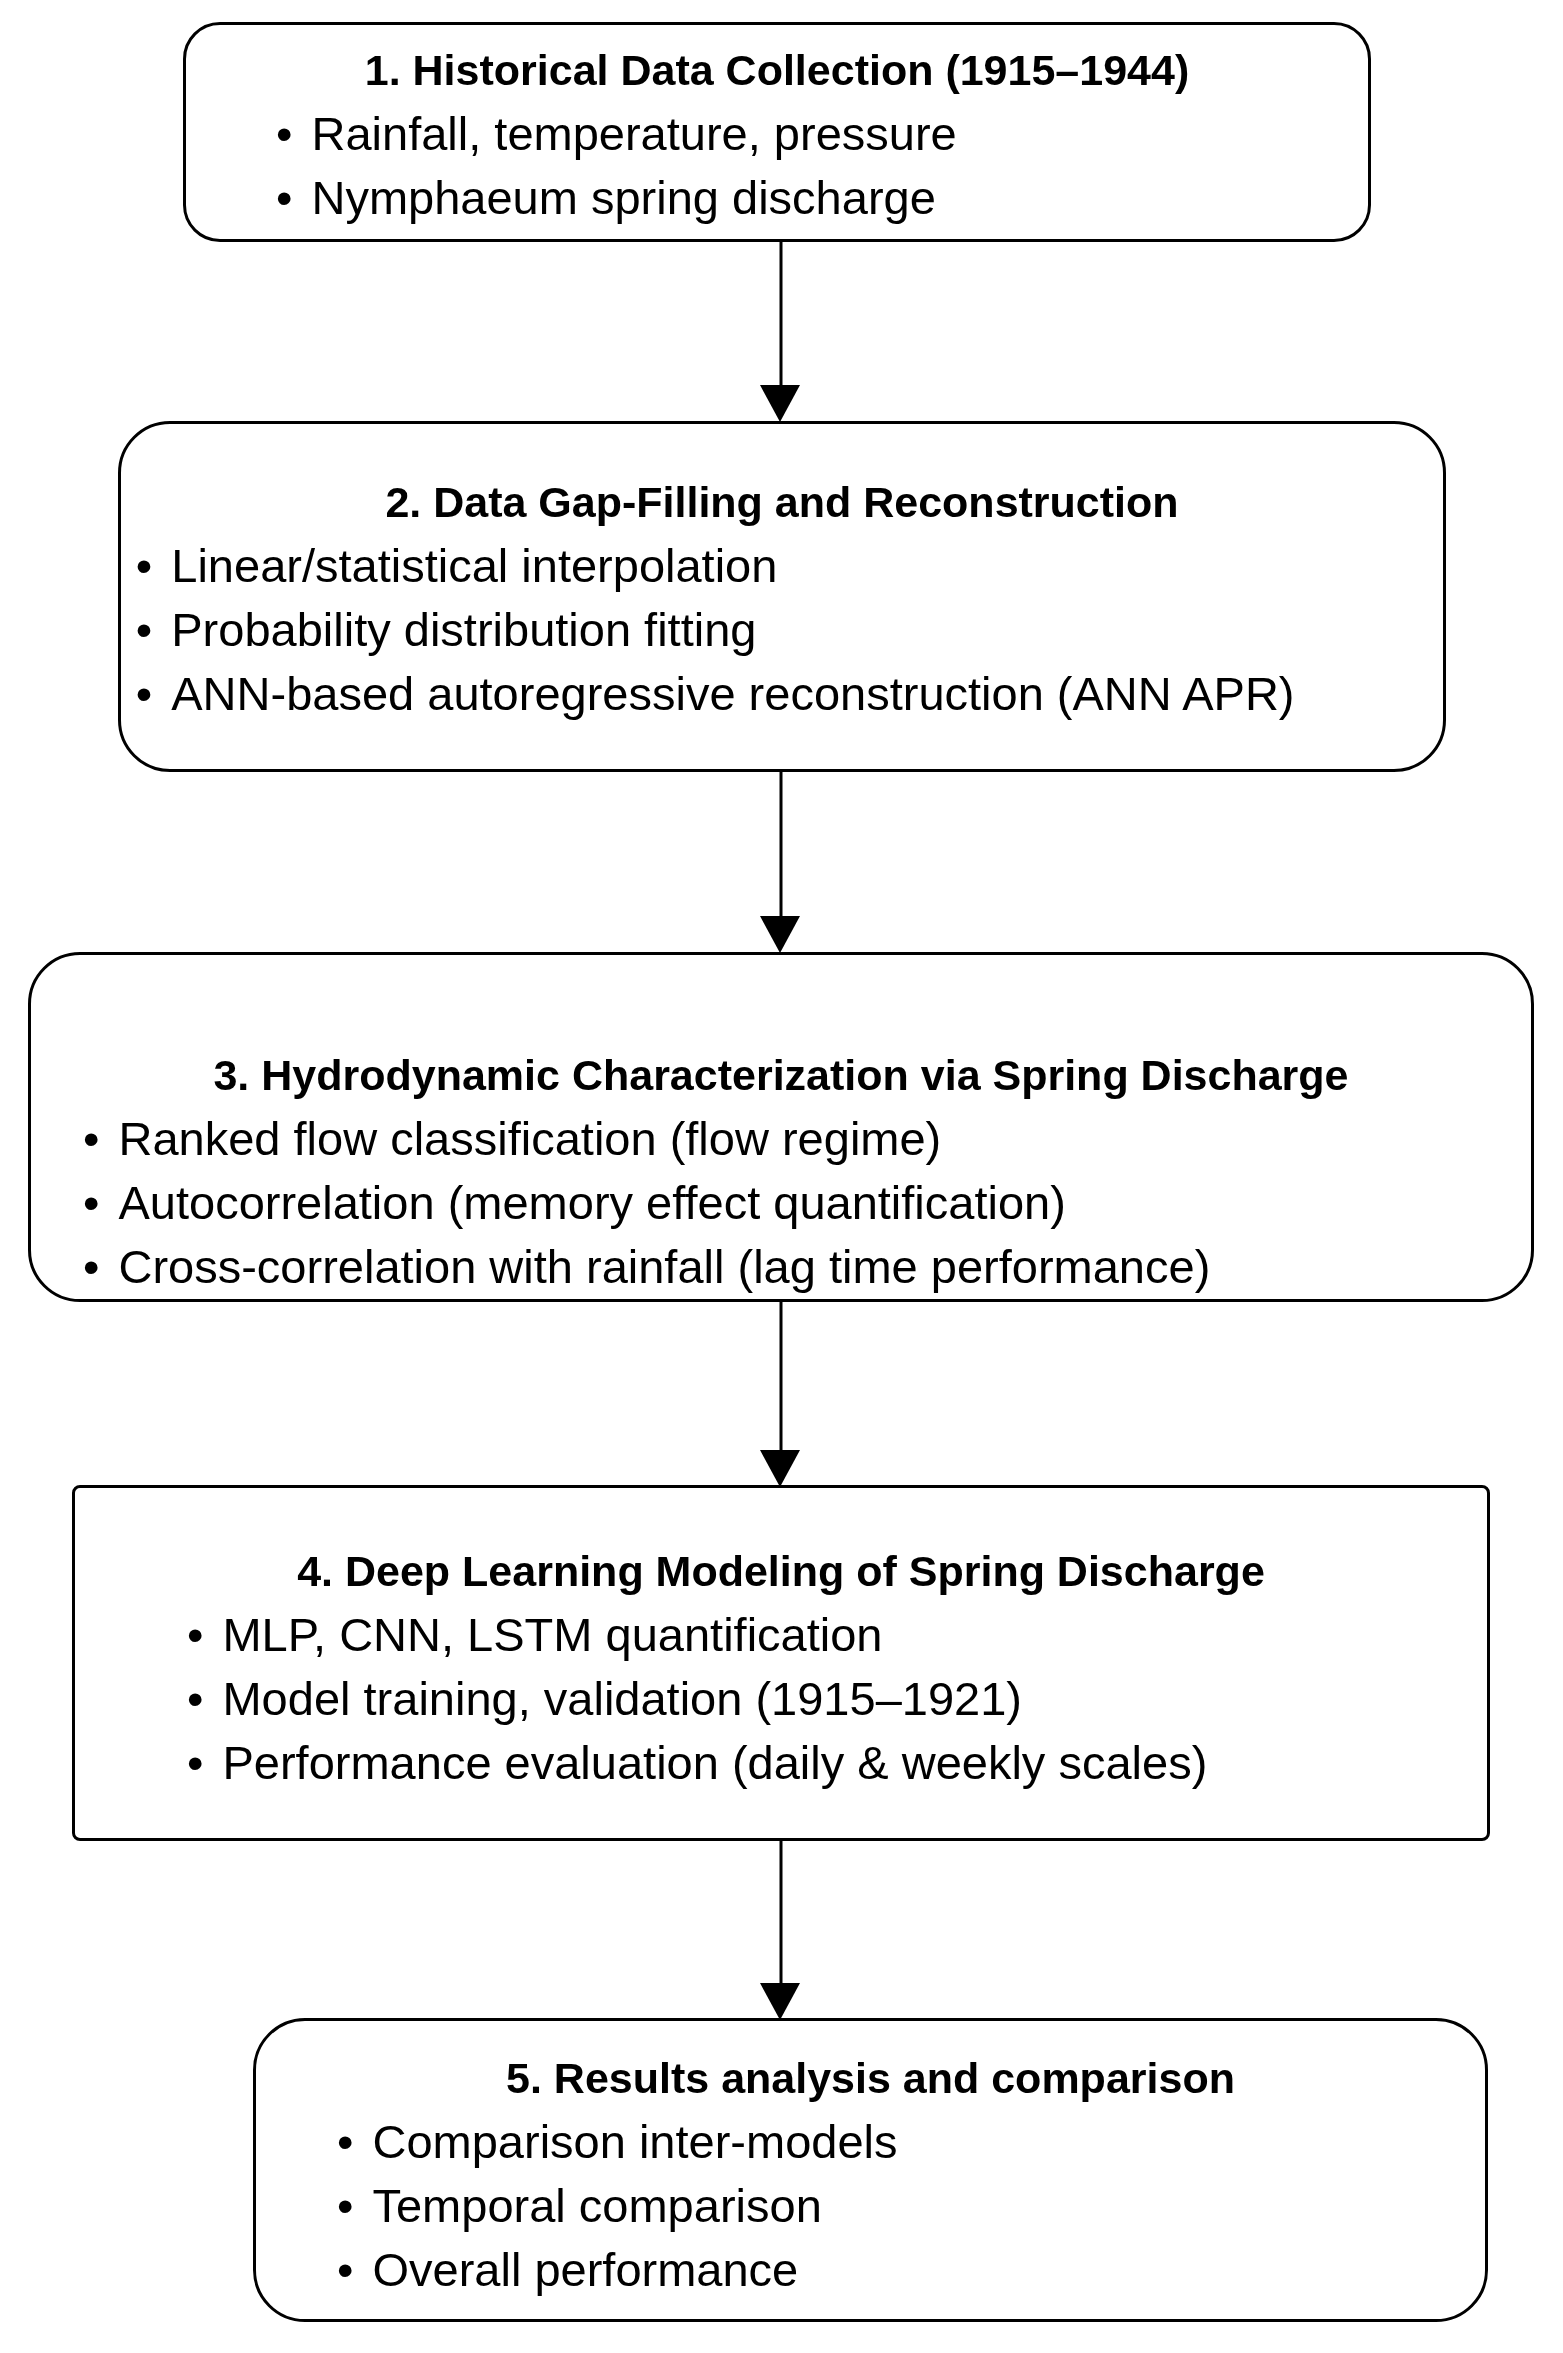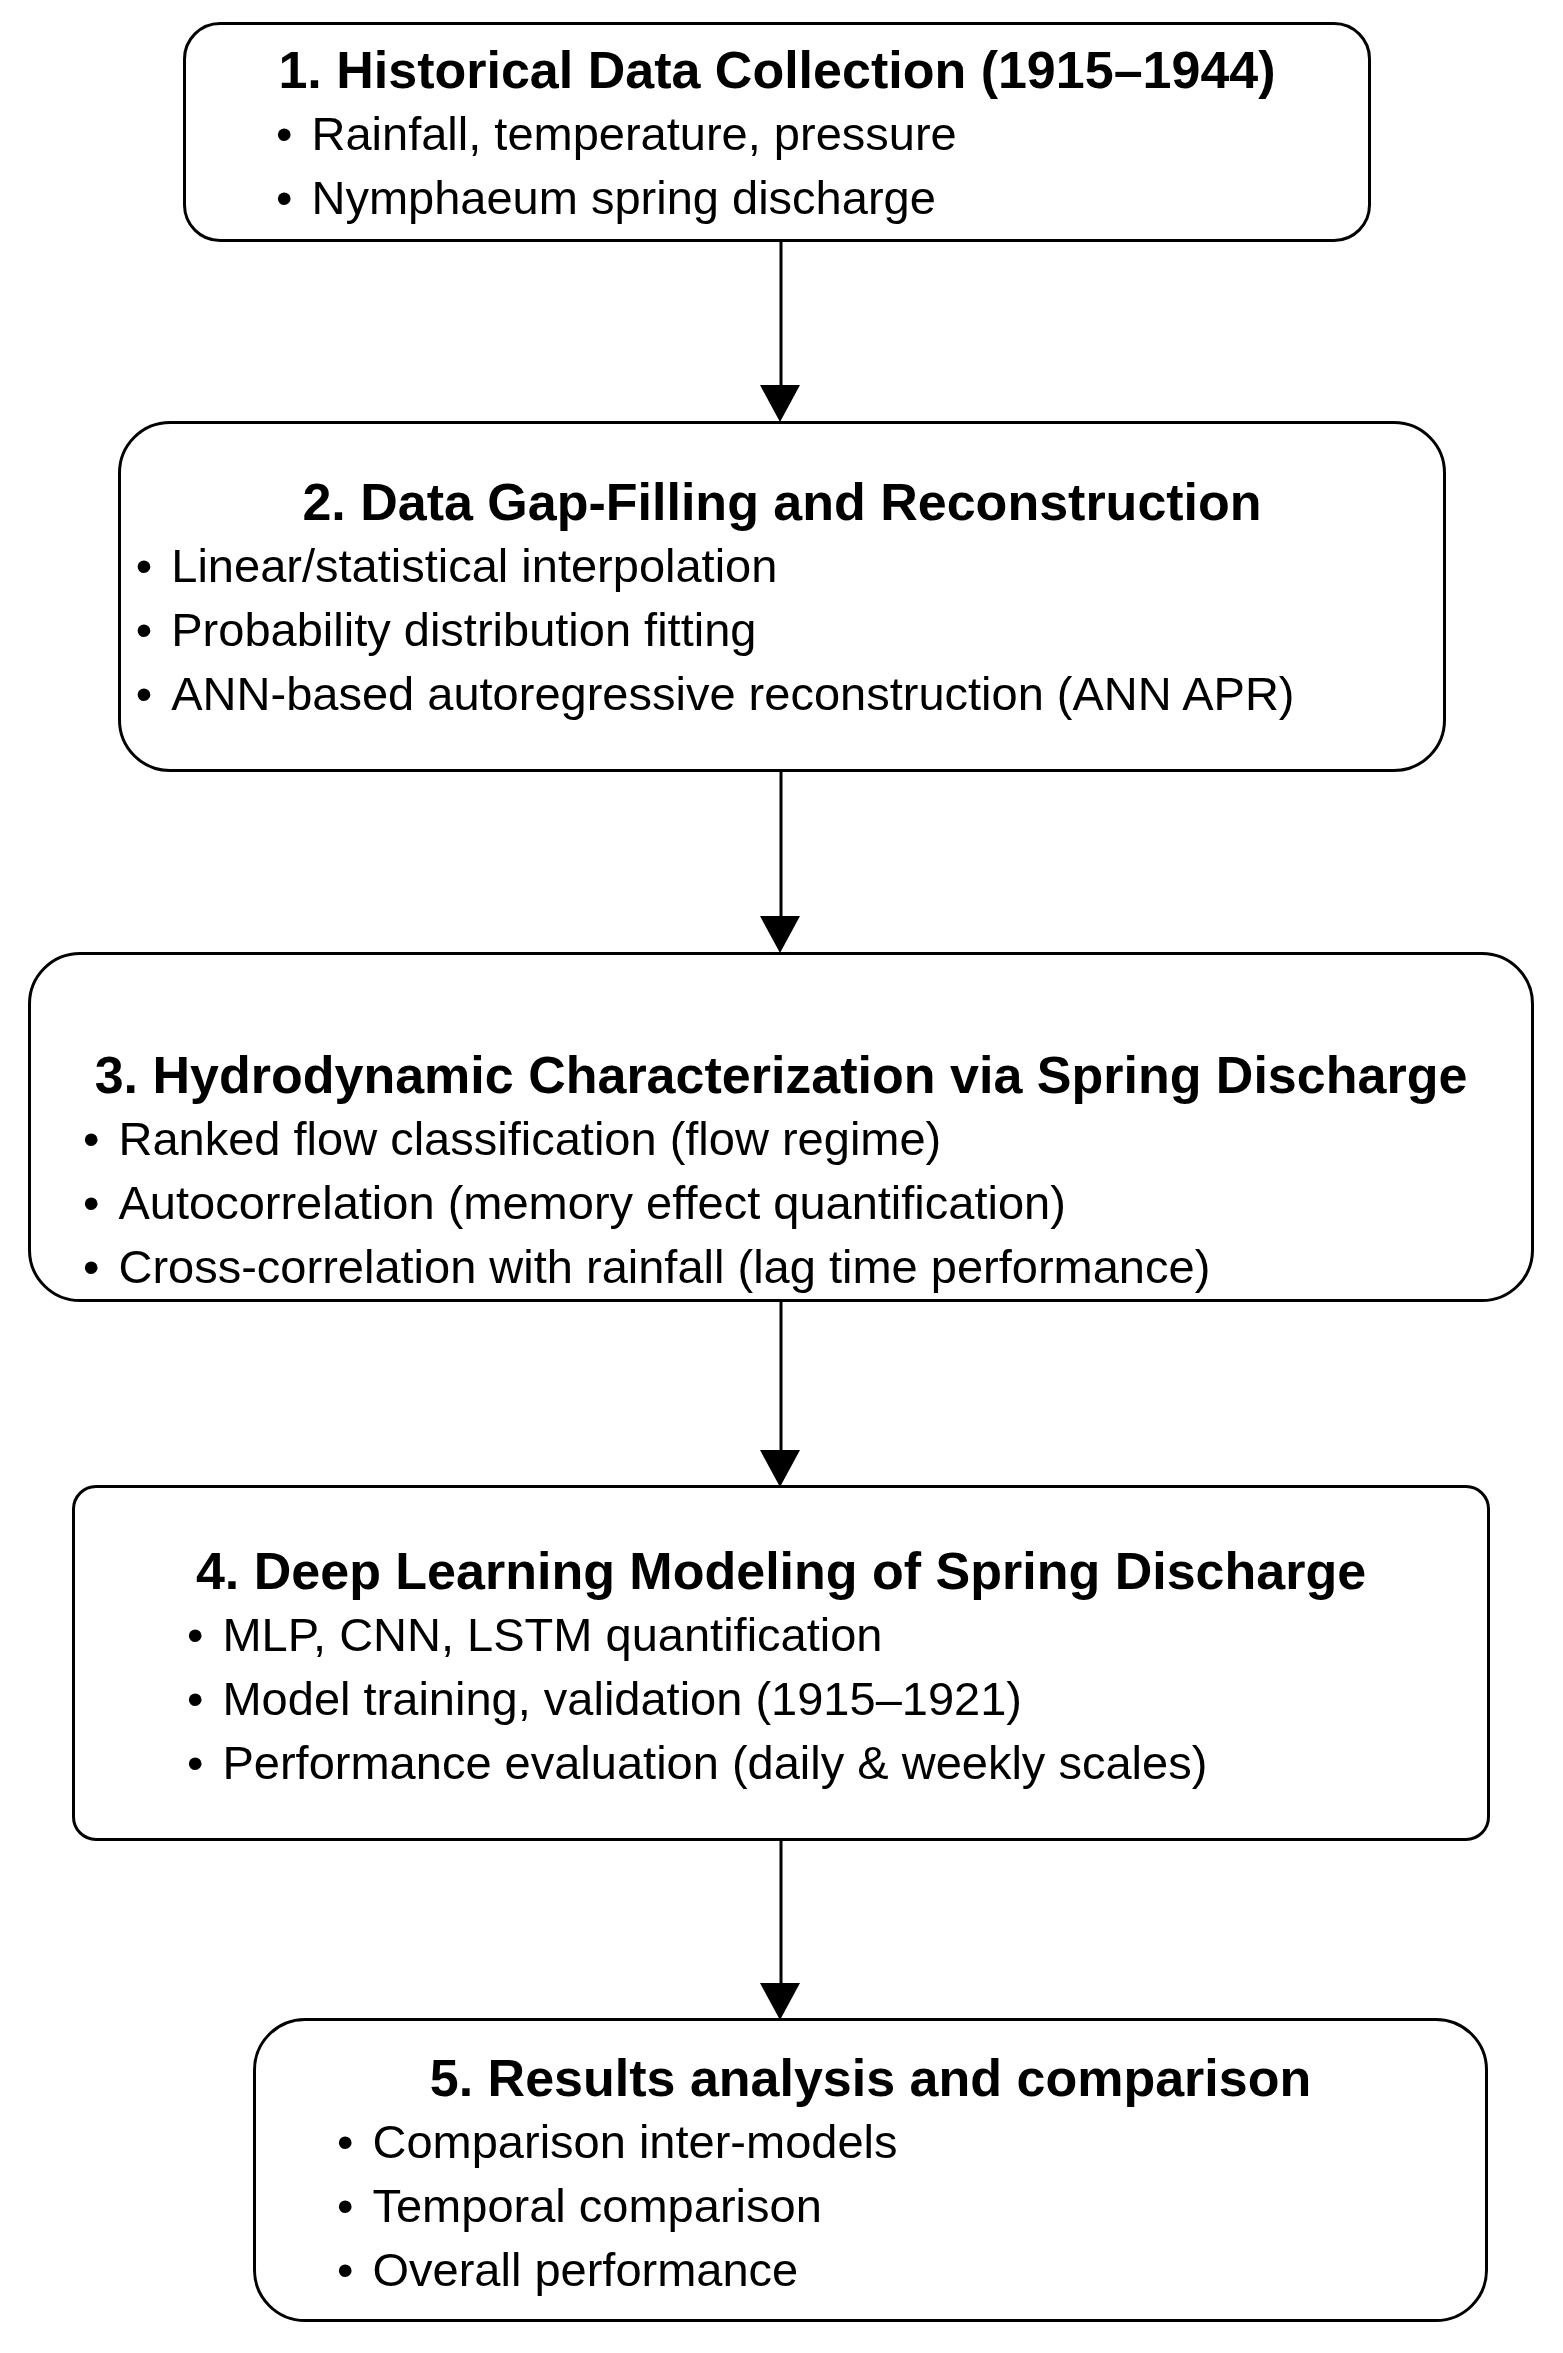--- a/index.html
+++ b/index.html
@@ -16,21 +16,21 @@
     position: absolute;
     box-sizing: border-box;
     background: #ffffff;
     border: 3.7px solid #000000;
     display: flex;
     flex-direction: column;
     justify-content: center;
   }
   .box .title {
     margin: 0;
-    font-size: 52px;
+    font-size: 43px;
     font-weight: bold;
     line-height: 64px;
     text-align: center;
     white-space: nowrap;
   }
   .box ul.bullets {
     list-style: none;
     margin: 0;
     padding: 0;
   }
@@ -43,21 +43,21 @@
   }
   .box .marker { flex: 0 0 auto; margin-right: 19px; }
 
   
   .box1 { left: 183px; top: 22px;   width: 1188px; height: 220px; border-radius: 37px; padding-top: 3px; }
   .box1 ul.bullets { padding-left: 90px; }
   .box2 { left: 118px; top: 421px;  width: 1328px; height: 351px; border-radius: 52px; padding-top: 2px; }
   .box2 ul.bullets { padding-left: 14.8px; }
   .box3 { left: 28px;  top: 952px; width: 1506px; height: 350px; border-radius: 52px; padding-top: 10.3px; justify-content: flex-end; }
   .box3 ul.bullets { padding-left: 52px; }
-  .box4 { left: 72px;  top: 1485px; width: 1418px; height: 356px; border-radius: 24px; padding-top: 7.4px; }
+  .box4 { left: 72px;  top: 1485px; width: 1418px; height: 356px; border-radius: 8px; padding-top: 7.4px; }
   .box4 ul.bullets { padding-left: 112px; }
   .box5 { left: 253px; top: 2018px; width: 1235px; height: 304px; border-radius: 52px; padding-top: 7.4px; }
   .box5 ul.bullets { padding-left: 81px; }
 
   
   .arrow { position: absolute; left: 760px; width: 41px; }
   .arrow .shaft {
     position: absolute;
     left: 50%;
     transform: translateX(-50%);

